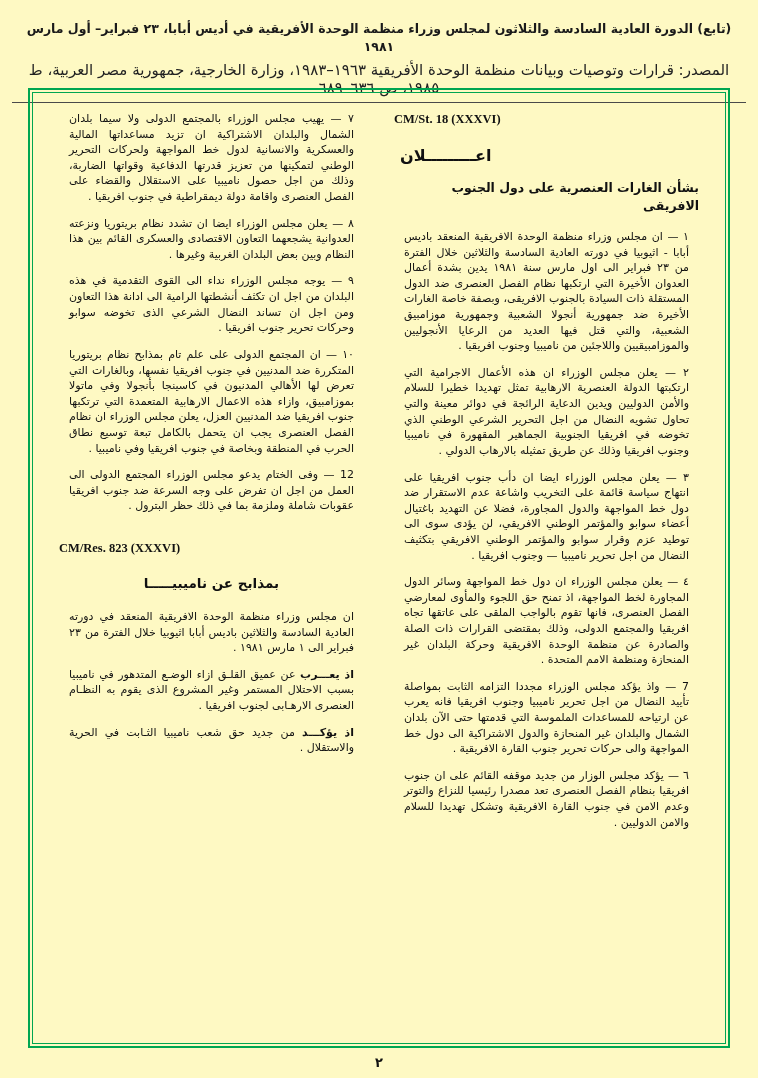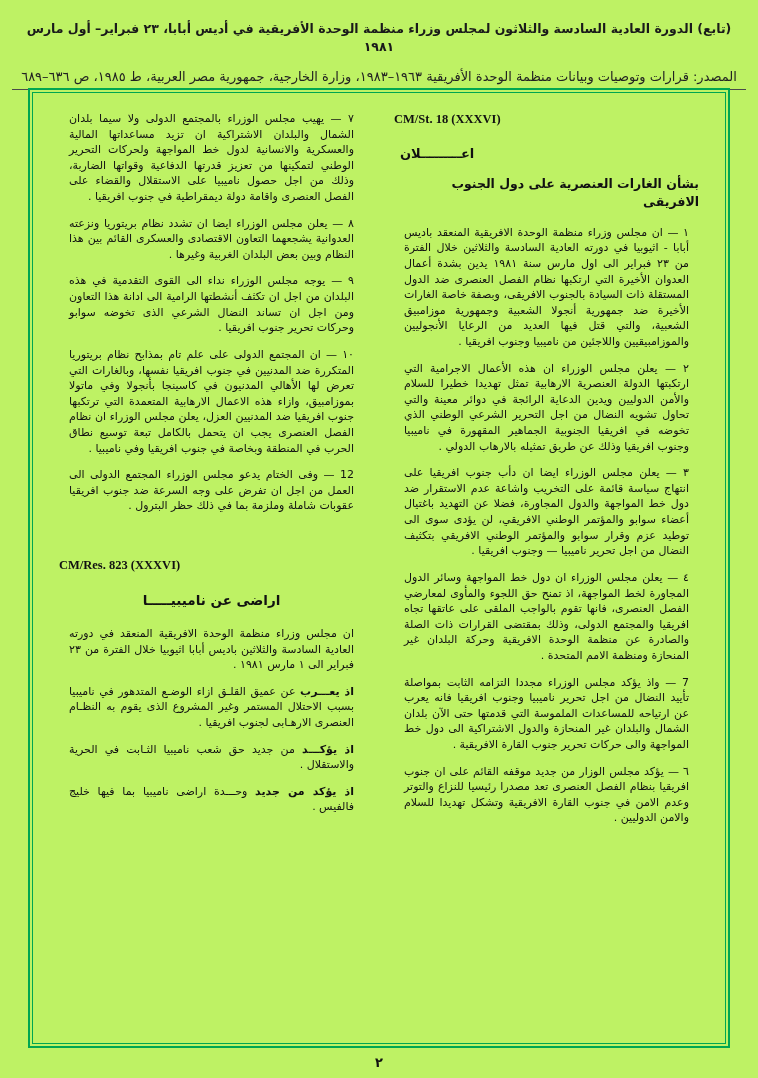--- a/index.html
+++ b/index.html
@@ -1,29 +1,29 @@
 <!DOCTYPE html>
 <html lang="ar" dir="rtl" style="--frame-color: #00a651;"><head>
 <meta charset="utf-8">
 <style>
   html, body { margin: 0; padding: 0; background: #ffffff; }
   .page {
     position: relative;
     width: 758px;
     height: 1078px;
-    background: #bef264;
+    background: #fef9c3;
     font-family: "DejaVu Sans", sans-serif;
     direction: rtl;
     overflow: hidden;
     box-sizing: border-box;
   }
   
   .page-header { padding: 20px 12px 0; text-align: center; color: #1a1a1a; }
   .header-line1 { font-weight: bold; font-size: 12.5px; line-height: 1.4; }
-  .header-line2 { font-size: 13px; margin-top: 14px; color: #222; }
+  .header-line2 { font-size: 15px; margin-top: 6px; color: #222; }
   .header-rule { border-bottom: 1px solid #4a4a4a; margin: 5px 0 0; }
 
   
   .frame-outer {
     position: absolute;
     left: 28px; right: 28px;
     top: 88px; height: 960px;
     border: 2px solid var(--frame-color, #00a651);
     box-sizing: border-box;
   }
@@ -55,25 +55,25 @@
 
   .doc-ref {
     direction: ltr;
     text-align: left;
     font-family: Liberation Serif, serif;
     font-size: 12.5px;
     font-weight: 600;
     margin: 0 0 16px;
     color: #111;
   }
-  .doc-ref.second { margin-top: 43px; }
+  .doc-ref.second { margin-top: 26px; }
 
   .announce-title {
     font-weight: bold;
-    font-size: 13px;
+    font-size: 16px;
     text-align: left;
     padding-left: 6px;
     margin: 2px 0 12px;
   }
   .section-heading {
     font-weight: bold;
     font-size: 12.5px;
     margin: 0 0 14px;
     text-align: right;
   }
@@ -125,34 +125,30 @@
         </div>
 
         <div class="col">
           <p>٧ — يهيب مجلس الوزراء بالمجتمع الدولى ولا سيما بلدان الشمال والبلدان الاشتراكية ان تزيد مساعداتها المالية والعسكرية والانسانية لدول خط المواجهة ولحركات التحرير الوطني لتمكينها من تعزيز قدرتها الدفاعية وقواتها الضاربة، وذلك من اجل حصول ناميبيا على الاستقلال والقضاء على الفصل العنصرى واقامة دولة ديمقراطية في جنوب افريقيا .</p>
           <p>٨ — يعلن مجلس الوزراء ايضا ان تشدد نظام بريتوريا ونزعته العدوانية يشجعهما التعاون الاقتصادى والعسكرى القائم بين هذا النظام وبين بعض البلدان الغربية وغيرها .</p>
           <p>٩ — يوجه مجلس الوزراء نداء الى القوى التقدمية في هذه البلدان من اجل ان تكثف أنشطتها الرامية الى ادانة هذا التعاون ومن اجل ان تساند النضال الشرعي الذى تخوضه سوابو وحركات تحرير جنوب افريقيا .</p>
           <p>١٠ — ان المجتمع الدولى على علم تام بمذابح نظام بريتوريا المتكررة ضد المدنيين في جنوب افريقيا نفسها، وبالغارات التي تعرض لها الأهالي المدنيون في كاسينجا بأنجولا وفي ماتولا بموزامبيق، وازاء هذه الاعمال الارهابية المتعمدة التي ترتكبها جنوب افريقيا ضد المدنيين العزل، يعلن مجلس الوزراء ان نظام الفصل العنصرى يجب ان يتحمل بالكامل تبعة توسيع نطاق الحرب في المنطقة وبخاصة في جنوب افريقيا وفي ناميبيا .</p>
           <p>12 — وفى الختام يدعو مجلس الوزراء المجتمع الدولى الى العمل من اجل ان تفرض على وجه السرعة ضد جنوب افريقيا عقوبات شاملة وملزمة بما في ذلك حظر البترول .</p>
 
           <div class="doc-ref second">CM/Res. 823 (XXXVI)</div>
-          <div class="res-title">اراضى عن ناميبيـــــا</div>
+          <div class="res-title">بمذابح عن ناميبيـــــا</div>
           <p>ان مجلس وزراء منظمة الوحدة الافريقية المنعقد في دورته العادية السادسة والثلاثين باديس أبابا اثيوبيا خلال الفترة من ٢٣ فبراير الى ١ مارس ١٩٨١ .</p>
 
           <p>
             <span class="clause-lead">اذ يعـــرب</span>
             <span>عن عميق القلـق ازاء الوضـع المتدهور في ناميبيا بسبب الاحتلال المستمر وغير المشروع الذى يقوم به النظـام العنصرى الارهـابى لجنوب افريقيا .</span>
           </p>
           <p>
             <span class="clause-lead">اذ يؤكـــد</span>
             <span>من جديد حق شعب ناميبيا الثـابت في الحرية والاستقلال .</span>
-          </p>
-          <p>
-            <span class="clause-lead">اذ يؤكد من جديد</span>
-            <span>وحـــدة اراضى ناميبيا بما فيها خليج فالفيس .</span>
           </p>
         </div>
 
       </div>
     </div>
   </div>
 
   <div class="page-number">٢</div>
 
 </div>

